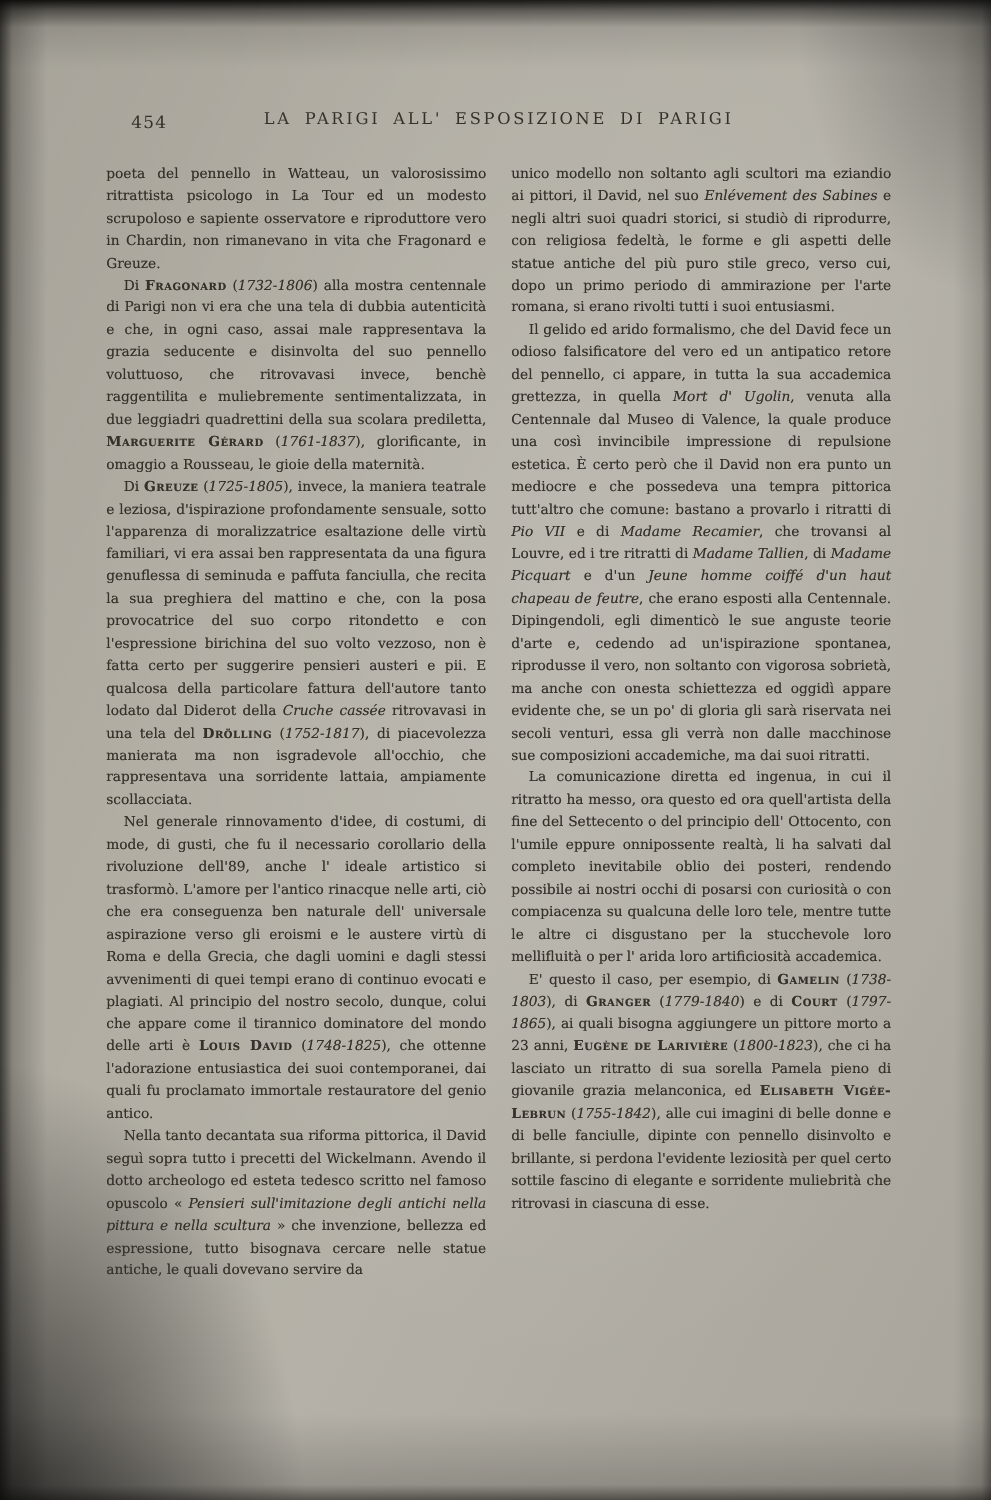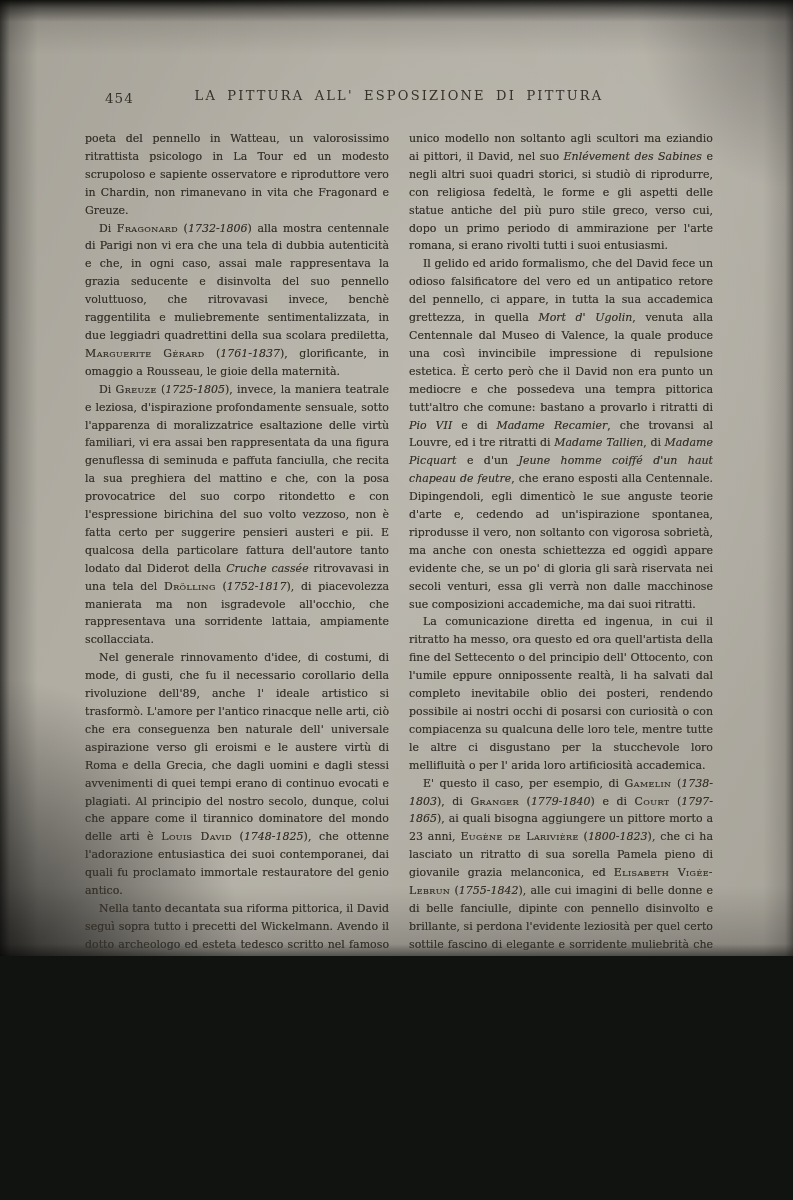--- a/index.html
+++ b/index.html
@@ -1,18 +1,18 @@
 <!DOCTYPE html>
 <html lang="it"><head>
 <meta charset="utf-8">
 <style>
   html,body{margin:0;padding:0;background:#111310;}
   .scan{
     position:relative;
-    width:793px;height:956px;
+    width:793px;height:1200px;
     margin:0 auto;
     overflow:hidden;
     background-color:var(--paper,#b1ada3);
     background-image:
       radial-gradient(ellipse at 58% 40%, rgba(255,255,255,0.12), rgba(255,255,255,0) 62%),
       radial-gradient(ellipse at 0% 103%, rgba(0,0,0,0.75), rgba(0,0,0,0) 22%),
       radial-gradient(ellipse at 100% 0%, rgba(0,0,0,0.35), rgba(0,0,0,0) 14%),
       linear-gradient(to bottom, rgba(10,10,8,0.95) 0px, rgba(10,10,8,0.55) 8px, rgba(10,10,8,0.12) 22px, rgba(0,0,0,0) 55px),
       linear-gradient(to right, rgba(10,10,8,0.7) 0px, rgba(10,10,8,0.25) 10px, rgba(0,0,0,0) 38px),
       linear-gradient(to left, rgba(10,10,8,0.45) 0px, rgba(10,10,8,0.15) 8px, rgba(0,0,0,0) 30px),
@@ -37,32 +37,32 @@
     position:absolute;left:0;right:0;top:0;text-align:center;
     font-size:13px;letter-spacing:2.2px;word-spacing:4px;
   }
   .columns{display:flex;gap:20px;}
   .col{width:304px;text-align:justify;
     font-size:11px;line-height:17.9px;
     text-shadow:0 0 0.5px rgba(47,43,36,0.55);
   }
   .col p{margin:0;padding:0;}
   .col p.indent{text-indent:14px;}
-  .sc{font-variant:small-caps;letter-spacing:0.4px;}
+  .sc{font-variant:small-caps;letter-spacing:0.4px;font-weight:bold;}
   .it{font-style:italic;}
 </style>
 </head>
 <body>
 
 <div class="scan" style="--paper: #b1ada3; --ink: #35312a;">
   <div class="sheen"></div>
   <div class="text-block">
     <div class="page-header">
       <span class="page-number">454</span>
-      <span class="running-title">LA PITTURA ALL' ESPOSIZIONE DI PITTURA</span>
+      <span class="running-title">LA PARIGI ALL' ESPOSIZIONE DI PARIGI</span>
     </div>
     <div class="columns">
       <div class="col">
           <p class=""><span>poeta del pennello in Watteau, un valorosissimo ritrattista psicologo in La Tour ed un modesto scrupoloso e sapiente osservatore e riproduttore vero in Chardin, non rimanevano in vita che Fragonard e Greuze.</span></p>
           <p class="indent"><span>Di </span><span class="sc">Fragonard</span><span> (</span><span class="it">1732-1806</span><span>) alla mostra centennale di Parigi non vi era che una tela di dubbia autenticità e che, in ogni caso, assai male rappresentava la grazia seducente e disinvolta del suo pennello voluttuoso, che ritrovavasi invece, benchè raggentilita e muliebremente sentimentalizzata, in due leggiadri quadrettini della sua scolara prediletta, </span><span class="sc">Marguerite Gérard</span><span> (</span><span class="it">1761-1837</span><span>), glorificante, in omaggio a Rousseau, le gioie della maternità.</span></p>
           <p class="indent"><span>Di </span><span class="sc">Greuze</span><span> (</span><span class="it">1725-1805</span><span>), invece, la maniera teatrale e leziosa, d'ispirazione profondamente sensuale, sotto l'apparenza di moralizzatrice esaltazione delle virtù familiari, vi era assai ben rappresentata da una figura genuflessa di seminuda e paffuta fanciulla, che recita la sua preghiera del mattino e che, con la posa provocatrice del suo corpo ritondetto e con l'espressione birichina del suo volto vezzoso, non è fatta certo per suggerire pensieri austeri e pii. E qualcosa della particolare fattura dell'autore tanto lodato dal Diderot della </span><span class="it">Cruche cassée</span><span> ritrovavasi in una tela del </span><span class="sc">Drölling</span><span> (</span><span class="it">1752-1817</span><span>), di piacevolezza manierata ma non isgradevole all'occhio, che rappresentava una sorridente lattaia, ampiamente scollacciata.</span></p>
           <p class="indent"><span>Nel generale rinnovamento d'idee, di costumi, di mode, di gusti, che fu il necessario corollario della rivoluzione dell'89, anche l' ideale artistico si trasformò. L'amore per l'antico rinacque nelle arti, ciò che era conseguenza ben naturale dell' universale aspirazione verso gli eroismi e le austere virtù di Roma e della Grecia, che dagli uomini e dagli stessi avvenimenti di quei tempi erano di continuo evocati e plagiati. Al principio del nostro secolo, dunque, colui che appare come il tirannico dominatore del mondo delle arti è </span><span class="sc">Louis David</span><span> (</span><span class="it">1748-1825</span><span>), che ottenne l'adorazione entusiastica dei suoi contemporanei, dai quali fu proclamato immortale restauratore del genio antico.</span></p>
           <p class="indent"><span>Nella tanto decantata sua riforma pittorica, il David seguì sopra tutto i precetti del Wickelmann. Avendo il dotto archeologo ed esteta tedesco scritto nel famoso opuscolo « </span><span class="it">Pensieri sull'imitazione degli antichi nella pittura e nella scultura</span><span> » che invenzione, bellezza ed espressione, tutto bisognava cercare nelle statue antiche, le quali dovevano servire da</span></p>
         </div>
       <div class="col">

